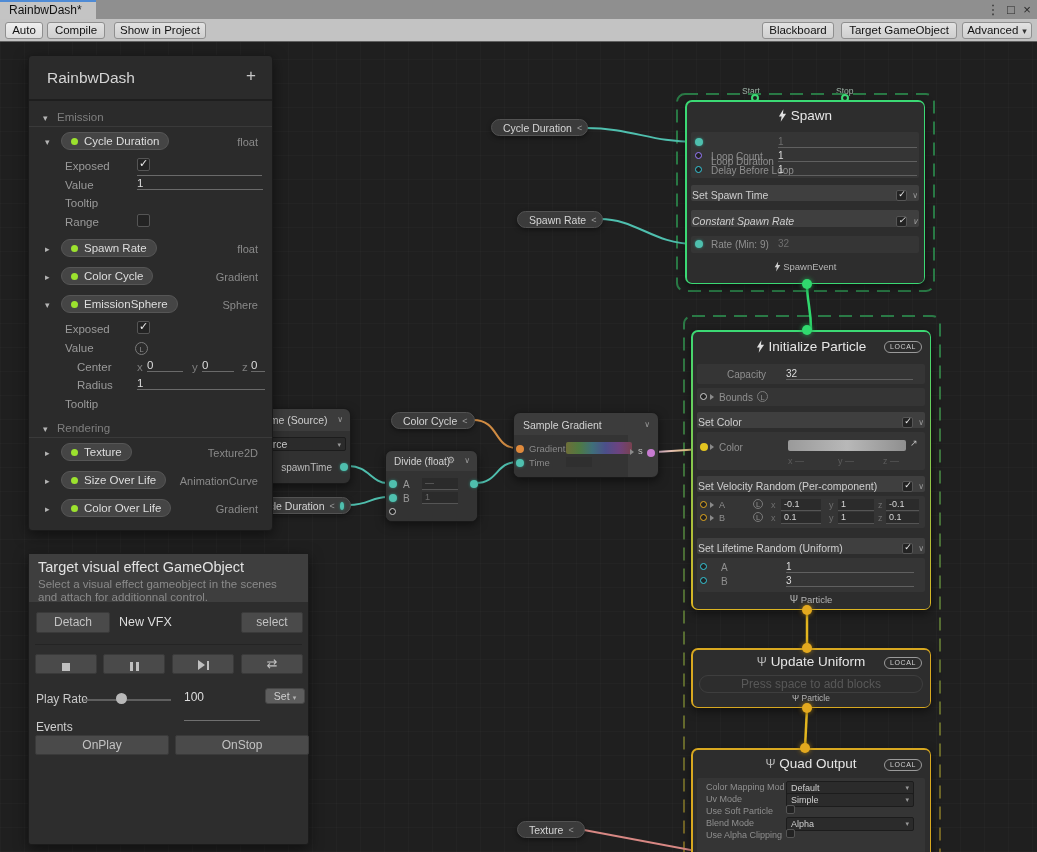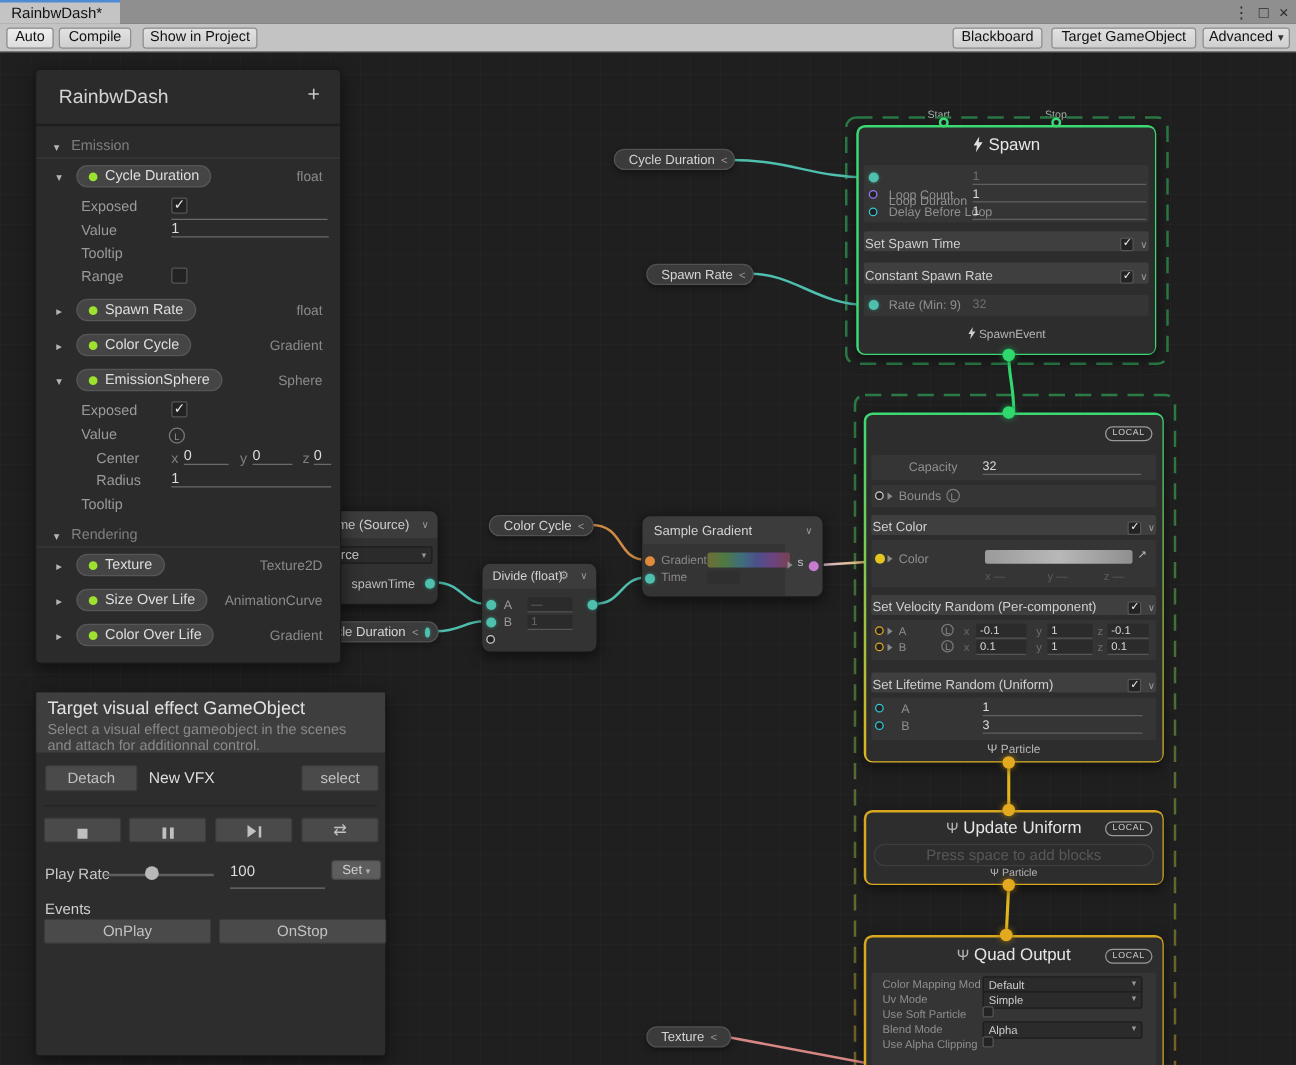--- a/index.html
+++ b/index.html
@@ -105,21 +105,21 @@
   #tp-objname { position:absolute; left:90px; top:61px; font-size:12.5px; color:#dedede; }
   #tp-divider { position:absolute; left:6px; right:6px; top:90px; height:1px; background:#242424; }
   .pb-ico-stop { display:inline-block; width:8px; height:8px; background:#c0c0c0; }
   .pb-bars { display:inline-flex; gap:3px; }
   .pb-bars i { display:inline-block; width:3px; height:9px; background:#c0c0c0; }
   .pb-step { display:inline-flex; align-items:center; gap:2px; }
   .pb-step .t { width:0; height:0; border-left:7px solid #c0c0c0; border-top:5px solid transparent; border-bottom:5px solid transparent; }
   .pb-step .b { width:2px; height:9px; background:#c0c0c0; }
   #tp-slider-track { position:absolute; left:54px; top:145px; width:88px; height:2px; background:#5f5f5f; }
   #tp-slider-thumb { position:absolute; left:87px; top:139px; width:11px; height:11px; border-radius:50%; background:#b8b8b8; }
-  #tp-rate-val { position:absolute; left:155px; top:136px; width:76px; font-size:12px; color:#dedede; border-bottom:1px solid #707070; padding-bottom:6px; }
+  #tp-rate-val { position:absolute; left:155px; top:136px; width:76px; font-size:12px; color:#dedede; border-bottom:1px solid #707070; padding-bottom:16px; }
   #tp-set { position:absolute; left:236px; top:134px; width:40px; height:16px; background:#5d5d5d; border:1px solid #464646;
     border-radius:3px; font-size:10.5px; color:#d0d0d0; text-align:center; line-height:14px; }
   #tp-set::after { content:"▾"; font-size:7px; color:#b0b0b0; margin-left:3px; }
   #tp-events-lbl { position:absolute; left:7px; top:166px; font-size:12px; color:#cfcfcf; }
 </style>
 </head>
 <body>
 
 <div id="tabstrip">
   <div id="doc-tab">RainbwDash*</div>
@@ -265,21 +265,21 @@
     <div class="port p-hollow-cyan" style="left:10px; top:66px;"></div>
     <span class="nlabel" style="left:26px; top:65px;">Delay Before Loop</span>
     <span class="nval" style="left:93px; top:64px; width:139px;">1</span>
     <div class="block-bar" style="left:6px; top:85px; width:228px; height:16px;">
       <span>Set Spawn Time</span>
       <span class="bar-right">
           <span class="cb on"></span>
           <span class="chev">∨</span>
         </span>
     </div>
-    <div class="block-bar" style="left:6px; top:110px; width:228px; height:17px;">
+    <div class="block-bar" style="left:6px; top:110px; width:228px; height:17px;font-style:italic;">
       <span>Constant Spawn Rate</span>
       <span class="bar-right">
           <span class="cb on"></span>
           <span class="chev">∨</span>
         </span>
     </div>
     <div class="pbox" style="left:6px; top:136px; width:228px; height:17px;"></div>
     <div class="port p-fill-teal" style="left:10px; top:140px;"></div>
     <span class="nlabel" style="left:26px; top:139px;">Rate (Min: 9)</span>
     <span class="nval dim" style="left:93px; top:138px; width:139px; border-bottom:none;">32</span>
@@ -288,20 +288,26 @@
           <path d="M6 0 L1 8 H4 L3 14 L9 5 H5.5 Z" fill="#cfcfcf"></path>
         </svg>
       <span>SpawnEvent</span>
     </div>
     <div class="port p-fill-green" style="left:117px; top:179px;"></div>
   </div>
 
   <div class="node" style="left:691px; top:288px; width:240px; height:280px; background:linear-gradient(180deg,#3bd974,#dcb422);">
     <div class="node-body"></div>
     <div class="port p-fill-green" style="left:111px; top:-5px;"></div>
+    <div class="ctx-title" style="top:9px;">
+      <svg class="bolt" width="9" height="13" viewBox="0 0 10 14">
+          <path d="M6 0 L1 8 H4 L3 14 L9 5 H5.5 Z" fill="#e0e0e0"></path>
+        </svg>
+      <span>Initialize Particle</span>
+    </div>
     <span class="local-badge" style="right:9px; top:11px;">LOCAL</span>
     <div class="pbox" style="left:6px; top:34px; width:228px; height:20px;"></div>
     <span class="nlabel" style="left:36px; top:39px;">Capacity</span>
     <span class="nval" style="left:95px; top:38px; width:127px;">32</span>
     <div class="pbox" style="left:6px; top:58px; width:228px; height:18px;"></div>
     <div class="port p-hollow-white" style="left:9px; top:63px;"></div>
     <span class="tri" style="position:absolute; left:19px; top:64px;"></span>
     <span class="nlabel" style="left:28px; top:62px;">Bounds</span>
     <span class="lcirc" style="left:66px; top:61px;">L</span>
 

